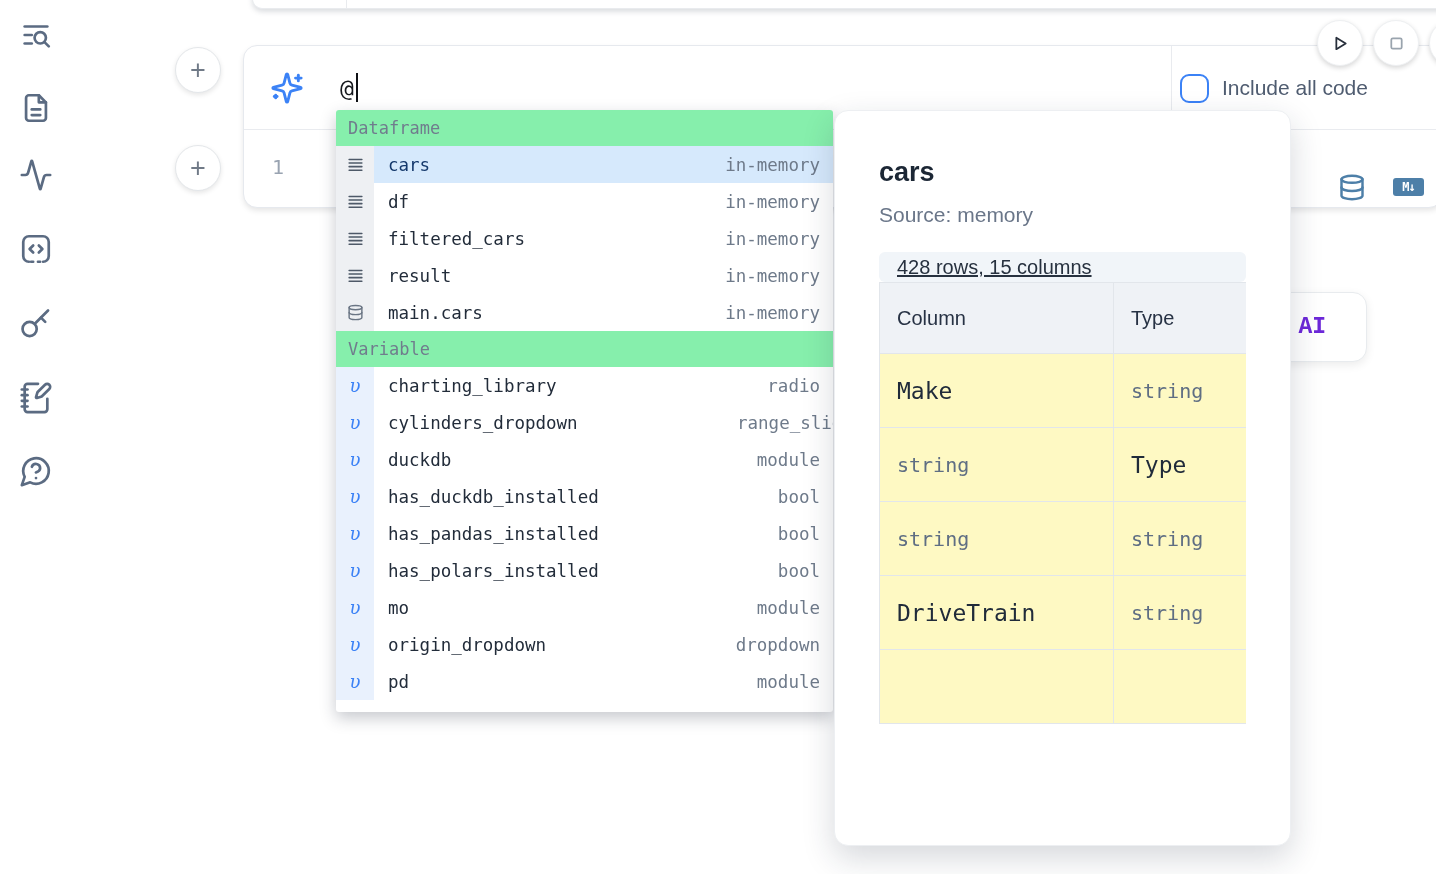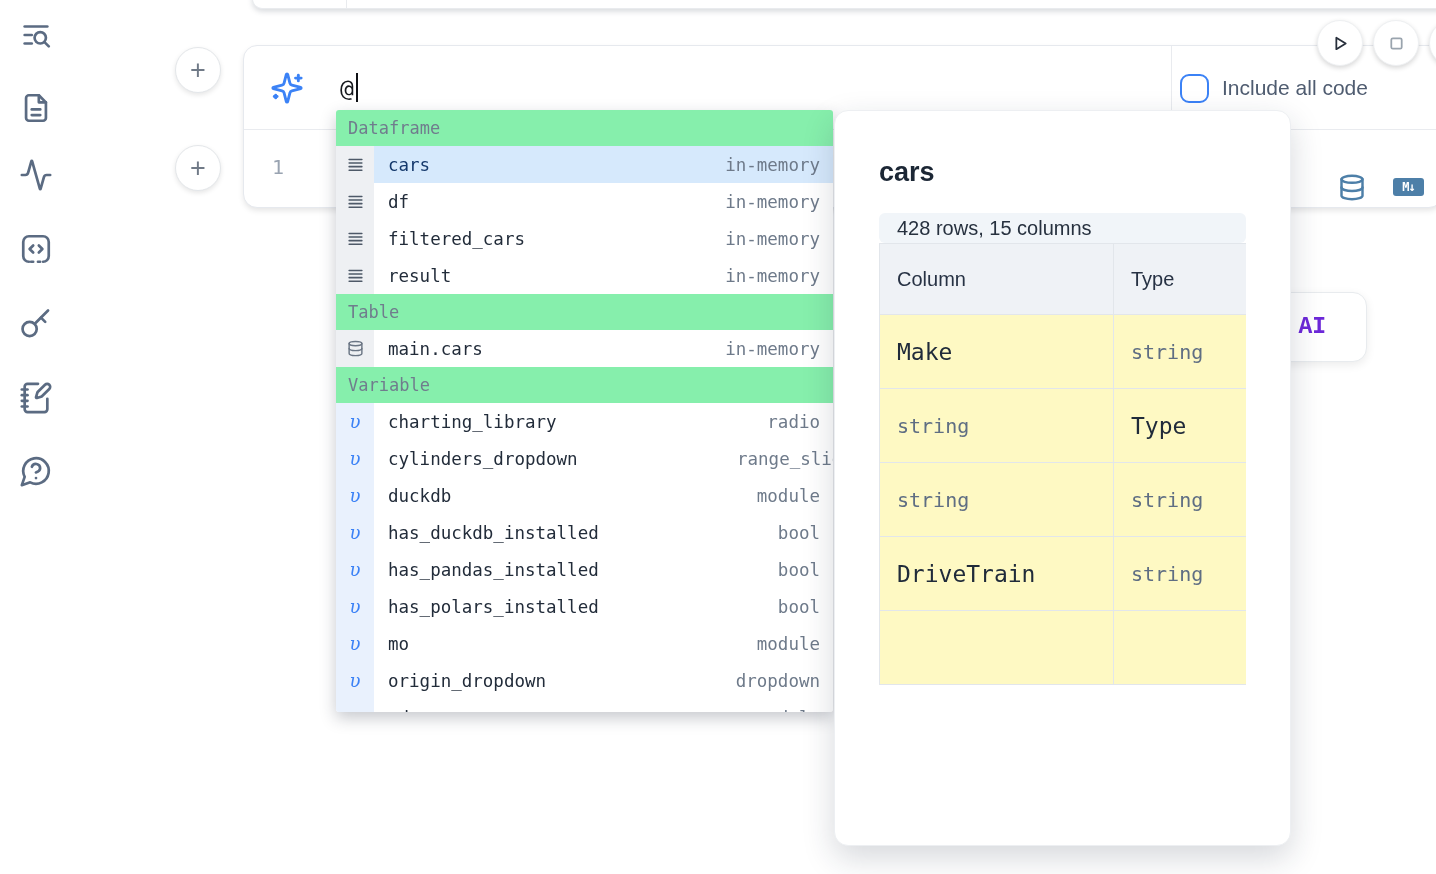--- a/index.html
+++ b/index.html
@@ -82,21 +82,21 @@
   .ac-type { margin-left:auto; font-size:17.5px; color:#6e7a8a; white-space:nowrap; }
   .ac-type.clip-right { display:inline-block; max-width:96px; overflow:hidden; margin-right:-13px; }
 
   
   .panel { position:absolute; left:834px; top:110px; width:457px; height:736px; background:#fff;
            border:1px solid #edeff2; border-radius:14px; box-shadow:0 12px 32px rgba(30,40,60,.18);
            padding:40px 44px 0; z-index:30; }
   .pv-title { font-size:27px; font-weight:bold; color:#1c2735; margin-top:6px; }
   .pv-source { font-size:21px; color:#6a7689; margin-top:15px; }
   .pv-pill { margin-top:25px; height:30px; background:#f1f5f9; border-radius:6px;
-             display:flex; align-items:center; padding-left:18px; font-size:20px; color:#27313f; }
+             display:flex; align-items:center; padding-left:18px; font-size:20px; color:#27313f;text-decoration:underline; }
   .pv-table-wrap { height:463px; overflow:hidden; }
   .pv-table { display:grid; grid-template-columns:234px 135px; border-top:1px solid #e2e6eb; border-left:1px solid #e2e6eb; }
   .pv-cell { border-right:1px solid #e2e6eb; border-bottom:1px solid #e2e6eb;
              display:flex; align-items:center; padding-left:17px; background:#fef9c3; }
   .pv-head { height:71px; background:#eff2f6; font-size:20px; color:#273244; }
   .pv-name { height:74px; font-family:"DejaVu Sans Mono", monospace; font-size:23px; color:#202b3a; }
   .pv-typeval { height:74px; font-family:"DejaVu Sans Mono", monospace; font-size:20px; color:#5f6e83; }
   .pv-partial { height:74px; }
 </style>
 </head>
@@ -269,21 +269,20 @@
           <path d="M3 15h18"></path>
           <path d="M3 20h18"></path>
         </svg>
       </span>
     <span class="ac-content">
         <span class="ac-name">result</span>
         <span class="ac-type">in-memory</span>
       </span>
   </div>
 
-  <div class="ac-header">Table</div>
 
   <div class="ac-row">
     <span class="ac-gutter kind-df">
       <svg viewBox="0 0 24 24" style="stroke:#6a7584;stroke-width:2">
           <ellipse cx="12" cy="5" rx="9" ry="3"></ellipse>
           <path d="M3 5v14c0 1.66 4.03 3 9 3s9-1.34 9-3V5"></path>
           <path d="M3 12c0 1.66 4.03 3 9 3s9-1.34 9-3"></path>
         </svg>
       </span>
     <span class="ac-content">
@@ -372,20 +371,21 @@
       </span>
     <span class="ac-content">
         <span class="ac-name">pd</span>
         <span class="ac-type">module</span>
       </span>
   </div>
 </div>
 
 <div class="panel">
   <div class="pv-title">cars</div>
+  <div class="pv-source">Source: memory</div>
   <div class="pv-pill">428 rows, 15 columns</div>
 
   <div class="pv-table-wrap">
     <div class="pv-table">
       <div class="pv-cell pv-head">Column</div>
       <div class="pv-cell pv-head">Type</div>
 
       <div class="pv-cell pv-name">Make</div>
       <div class="pv-cell pv-typeval">string</div>
 

